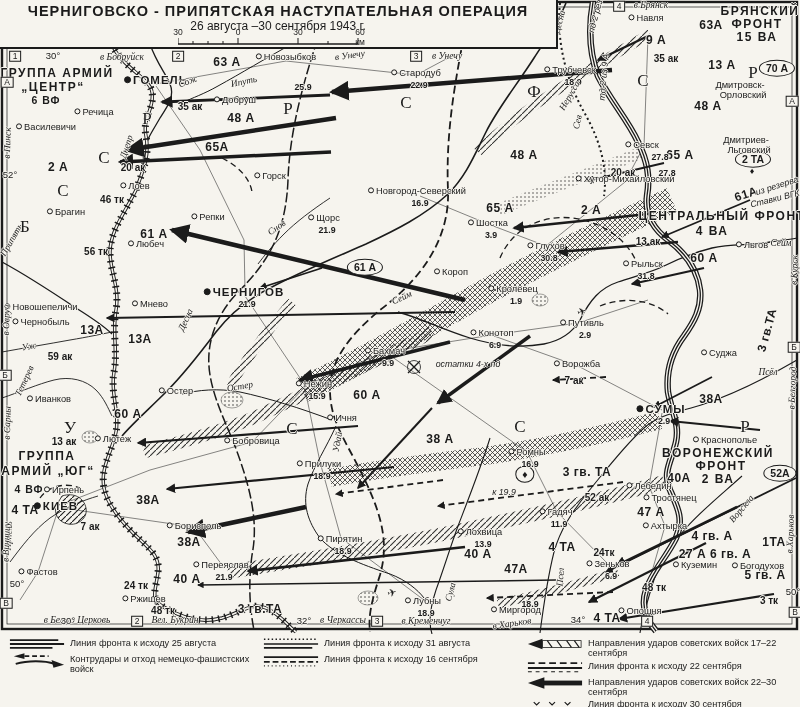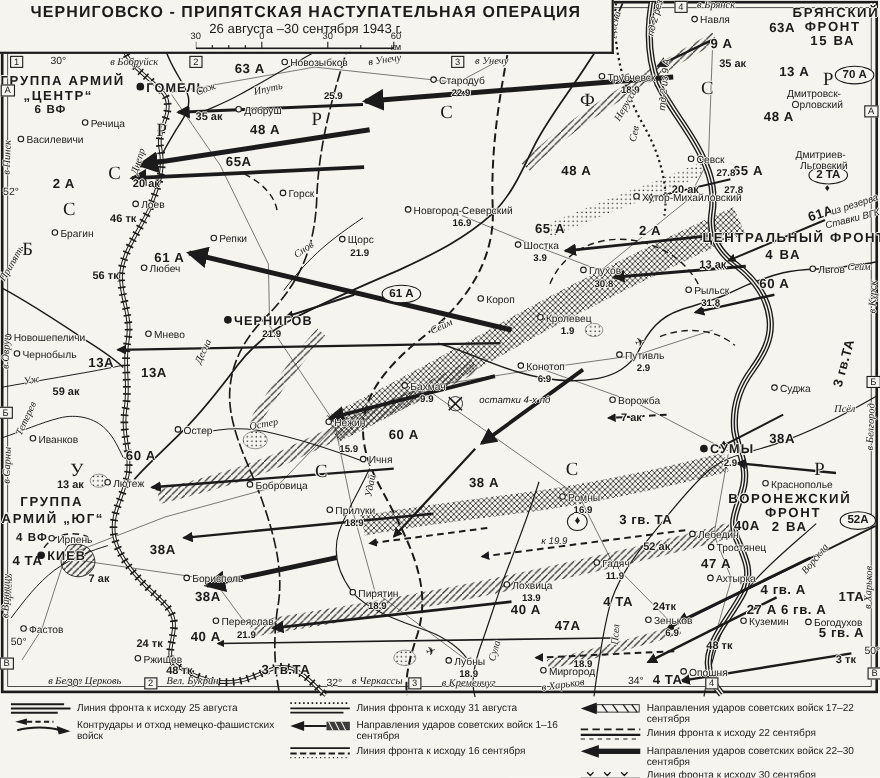--- a/index.html
+++ b/index.html
@@ -305,21 +305,21 @@
       <div class="lbl city" style="left: 492px; top: 334px;"><span class="dot"></span><span>Конотоп</span></div>
       <div class="lbl date" style="left: 495px; top: 345px;">6.9</div>
       <div class="lbl city" style="left: 582px; top: 324px;"><span class="dot"></span><span>Путивль</span></div>
       <div class="lbl date" style="left: 585px; top: 335px;">2.9</div>
       <div class="lbl city" style="left: 385px; top: 352px;"><span class="dot"></span><span>Бахмач</span></div>
       <div class="lbl date" style="left: 388px; top: 363px;">9.9</div>
       <div class="lbl city" style="left: 150px; top: 305px;"><span class="dot"></span><span>Мнево</span></div>
       <div class="lbl city" style="left: 41px; top: 308px;"><span class="dot"></span><span>Новошепеличи</span></div>
       <div class="lbl city" style="left: 41px; top: 323px;"><span class="dot"></span><span>Чернобыль</span></div>
       <div class="lbl city" style="left: 314px; top: 385px;"><span class="dot"></span><span>Нежин</span></div>
-      <div class="lbl date" style="left: 317px; top: 408px;">15.9</div>
+      <div class="lbl date" style="left: 317px; top: 396px;">15.9</div>
       <div class="lbl city" style="left: 176px; top: 392px;"><span class="dot"></span><span>Остер</span></div>
       <div class="lbl city" style="left: 49px; top: 400px;"><span class="dot"></span><span>Иванков</span></div>
       <div class="lbl city" style="left: 252px; top: 442px;"><span class="dot"></span><span>Бобровица</span></div>
       <div class="lbl city" style="left: 113px; top: 440px;"><span class="dot"></span><span>Лютеж</span></div>
       <div class="lbl city" style="left: 342px; top: 419px;"><span class="dot"></span><span>Ичня</span></div>
       <div class="lbl city" style="left: 319px; top: 465px;"><span class="dot"></span><span>Прилуки</span></div>
       <div class="lbl date" style="left: 322px; top: 476px;">18.9</div>
       <div class="lbl city" style="left: 577px; top: 365px;"><span class="dot"></span><span>Ворожба</span></div>
       <div class="lbl city" style="left: 719px; top: 354px;"><span class="dot"></span><span>Суджа</span></div>
       <div class="lbl city" style="left: 725px; top: 441px;"><span class="dot"></span><span>Краснополье</span></div>
@@ -468,29 +468,20 @@
     <div class="leg-col" id="leg-c1">
         <div class="leg-item">
           <svg viewBox="0 0 60 16" class="leg-sym">
       <path d="M2,3 L58,3" stroke="#1b1b1b" stroke-width="1.6" stroke-dasharray="1.5 2.5" fill="none"></path>
       <path d="M2,8 L58,8 M2,12 L52,12" stroke="#1b1b1b" stroke-width="1.7" fill="none"></path>
     </svg>
           <div class="leg-text">Линия фронта к исходу 31 августа</div>
         </div>
         <div class="leg-item">
           <svg viewBox="0 0 60 16" class="leg-sym">
-      <polygon points="2,8 15,3.2 15,12.8" fill="#1b1b1b"></polygon>
-      <path d="M15,8 L36,8" stroke="#1b1b1b" stroke-width="1.8" fill="none"></path>
-      <rect x="36" y="4" width="22" height="8" fill="#1b1b1b" opacity="0.85"></rect>
-      <path d="M38,4 L42,12 M44,4 L48,12 M50,4 L54,12" stroke="#f6f4ee" stroke-width="1"></path>
-    </svg>
-          <div class="leg-text">Направления ударов советских войск 1–16 сентября</div>
-        </div>
-        <div class="leg-item">
-          <svg viewBox="0 0 60 16" class="leg-sym">
       <path d="M2,5 L58,5" stroke="#1b1b1b" stroke-width="1.8" fill="none"></path>
       <path d="M2,10 L58,10" stroke="#1b1b1b" stroke-width="1.8" stroke-dasharray="6 3" fill="none"></path>
       <path d="M2,14 L58,14" stroke="#1b1b1b" stroke-width="1.2" stroke-dasharray="1 3" fill="none"></path>
     </svg>
           <div class="leg-text">Линия фронта к исходу 16 сентября</div>
         </div>
       </div>
     <div class="leg-col" id="leg-c2">
         <div class="leg-item">
           <svg viewBox="0 0 60 16" class="leg-sym">

